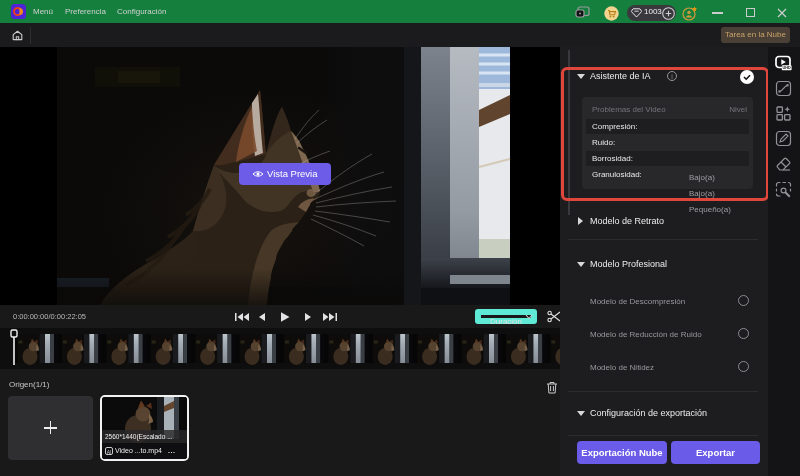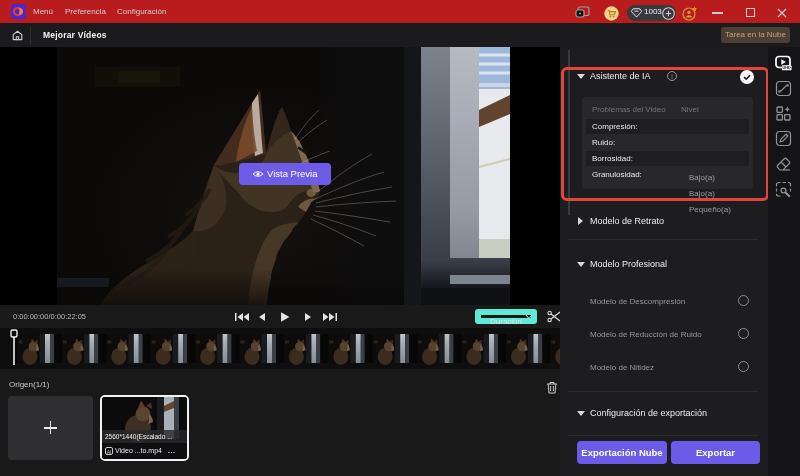--- a/index.html
+++ b/index.html
@@ -1,20 +1,20 @@
 <!DOCTYPE html>
 <html><head>
 <meta charset="utf-8">
 <style>
   html,body{margin:0;padding:0;background:#0c0c0d;}
   *{box-sizing:border-box;font-family:"Liberation Sans",sans-serif;}
   #app{position:relative;width:800px;height:476px;overflow:hidden;background:#131315;}
   .abs{position:absolute;}
   
-  #titlebar{left:0;top:0;width:800px;height:23px;background:#b91c1c;}
+  #titlebar{left:0;top:0;width:800px;height:23px;background:#15803d;}
   .menuitem{position:absolute;top:0;height:23px;line-height:24px;font-size:8px;color:#cfcfd1;}
   
   #navbar{left:0;top:23px;width:800px;height:25px;background:#1b1b1d;border-bottom:1px solid #0a0a0a;}
   #navtitle{position:absolute;left:43px;top:0;height:24px;line-height:25px;font-size:8.5px;font-weight:bold;color:#f2f2f2;letter-spacing:0.2px;}
   #tareabtn{position:absolute;left:721px;top:4px;width:69px;height:16px;background:#4a4035;border-radius:3px;color:#c9a26b;font-size:8px;line-height:16px;text-align:center;}
   
   #video{left:0;top:47px;width:560px;height:258px;background:#0369a1;overflow:hidden;}
   #vistabtn{position:absolute;left:239px;top:116px;width:92px;height:22px;background:#6c5ce7;border-radius:4px;color:#fff;font-size:9.5px;line-height:22px;}
   #vistabtn span{position:absolute;left:28px;top:0;}
   #vistaeye{position:absolute;left:13px;top:6px;}
@@ -98,21 +98,20 @@
       <path d="M1 1 L9 9 M9 1 L1 9" stroke="#cccccf" stroke-width="1.2"></path>
     </svg>
   </div>
 
   <div class="abs" id="navbar">
     <svg style="position:absolute;left:12px;top:7px;" width="11" height="11" viewBox="0 0 11 11">
       <path d="M1.2 4.6 L5.5 1.2 L9.8 4.6 V9.6 H1.2 Z" fill="none" stroke="#cfcfd2" stroke-width="1.1" stroke-linejoin="round"></path>
       <rect x="4.3" y="6.8" width="2.4" height="2.8" fill="none" stroke="#cfcfd2" stroke-width="1"></rect>
     </svg>
     <div style="position:absolute;left:30px;top:4px;width:1px;height:17px;background:#2e2e30;"></div>
-    <div id="navtitle">Mejorar Vídeos</div>
     <div id="tareabtn">Tarea en la Nube</div>
   </div>
 
   <div class="abs" id="video">
     <svg width="560" height="258" viewBox="0 0 560 258">
       <defs>
         <linearGradient id="screeng" x1="0" y1="0" x2="0" y2="1">
           <stop offset="0" stop-color="#7d838c"></stop>
             <stop offset="0.55" stop-color="#595f68"></stop>
             <stop offset="1" stop-color="#3a3f46"></stop>
@@ -333,21 +332,21 @@
     <div class="tri down" style="left:17px;top:27px;"></div>
     <div class="sechead" style="top:24px;">Asistente de IA</div>
     <div id="infoicon" style="position:absolute;left:107px;top:24px;width:10px;height:10px;border:1px solid #97979b;border-radius:50%;color:#97979b;font-size:7px;line-height:10px;text-align:center;">i</div>
     <div id="checkicon" style="position:absolute;left:180px;top:23px;width:14px;height:14px;background:#fff;border-radius:50%;">
       <svg width="14" height="14" viewBox="0 0 14 14">
           <path d="M4 7 L6.2 9.2 L10 5.2" fill="none" stroke="#141414" stroke-width="1.6"></path>
         </svg>
     </div>
     <div id="aitable">
       <div style="position:absolute;left:10px;top:8px;color:#74747a;">Problemas del Video</div>
-      <div style="position:absolute;left:99px;top:8px;width:66px;text-align:left;color:#74747a;">Nivel</div>
+      <div style="position:absolute;left:99px;top:8px;width:66px;text-align:right;color:#74747a;">Nivel</div>
       <div class="trow" style="top:22px;background:#1e1e21;">
           <span class="lab">Compresión:</span>
           <span class="val" style="color:#c64540;">Alto(a)</span>
         </div>
       <div class="trow" style="top:38px;">
           <span class="lab">Ruido:</span>
           <span class="val">Bajo(a)</span>
         </div>
       <div class="trow" style="top:54px;background:#1e1e21;">
           <span class="lab">Borrosidad:</span>

